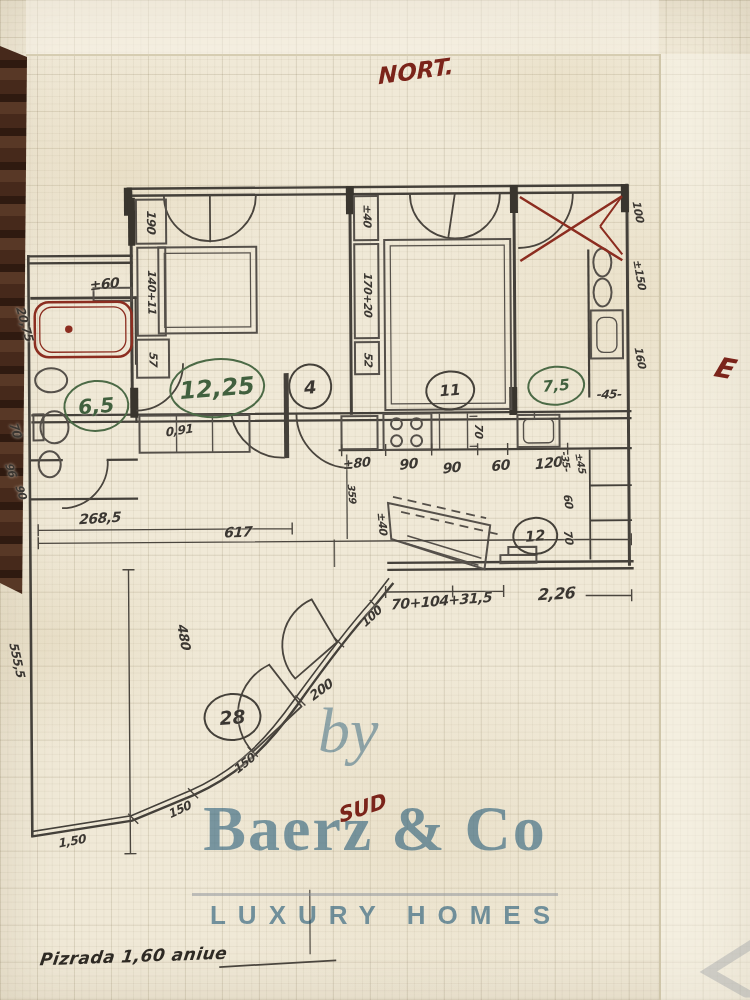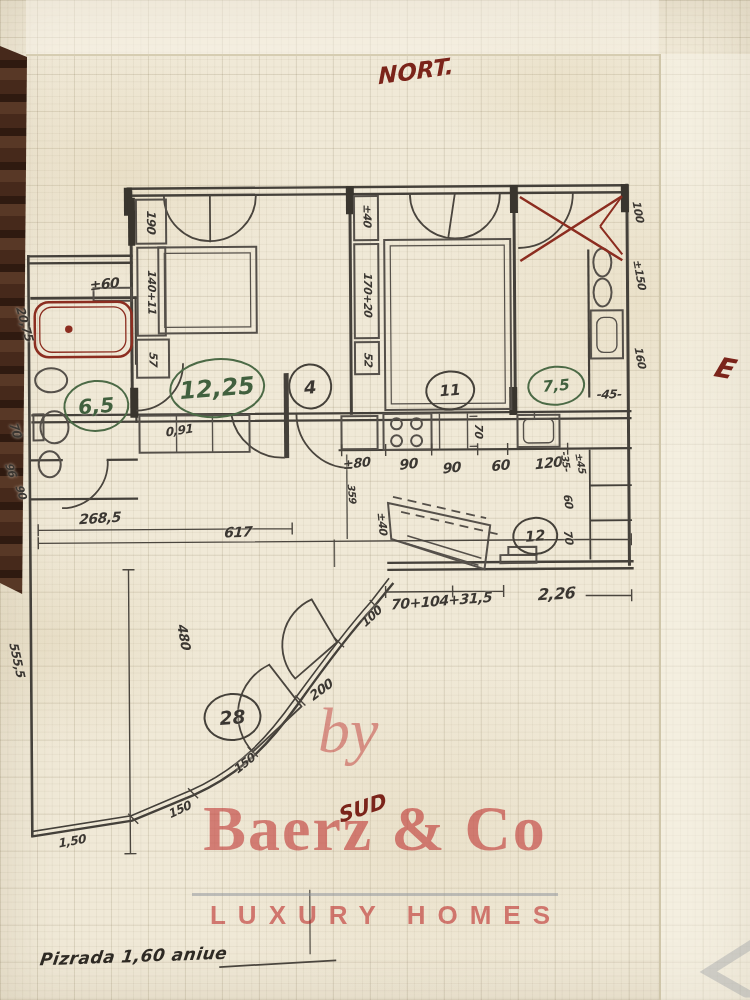--- a/index.html
+++ b/index.html
@@ -43,21 +43,21 @@
     transform:translate(-50%,-50%) rotate(-4deg);
     text-shadow:0 0 3px rgba(240,233,215,.85);}
   .room-circle.green{border-color:#4c6a46;color:#41603e;}
   
   .compass{position:absolute;color:#7b241a;font-style:italic;font-weight:700;
     font-family:"DejaVu Sans",sans-serif;text-shadow:0 0 2px rgba(240,233,215,.6);}
   #compass-north{left:378px;top:58px;font-size:23px;transform:rotate(-8deg) skewX(-8deg);}
   #compass-south{left:338px;top:796px;font-size:21px;transform:rotate(-18deg) skewX(-8deg);}
   #compass-east{left:716px;top:352px;font-size:28px;transform:rotate(10deg) skewX(-10deg);}
   
-  .wm{position:absolute;color:#b91c1c;font-family:"Liberation Serif",serif;}
+  .wm{position:absolute;color:#0c4a6e;font-family:"Liberation Serif",serif;}
   #wm-by{left:318px;top:694px;font-size:64px;font-style:italic;opacity:.42;}
   #wm-brand{left:150px;top:792px;width:450px;text-align:center;font-size:64px;
     font-weight:700;opacity:.52;letter-spacing:2px;}
   #wm-line{position:absolute;left:192px;top:893px;width:366px;height:3px;
     background:#8b929b;opacity:.5;}
   #wm-tagline{left:150px;top:900px;width:460px;text-align:center;font-size:26px;
     font-family:"Liberation Sans",sans-serif;font-weight:700;
     letter-spacing:12px;text-indent:12px;opacity:.55;}
   
   #bottom-note{position:absolute;left:40px;top:946px;font-size:17px;color:#2e2a24;

